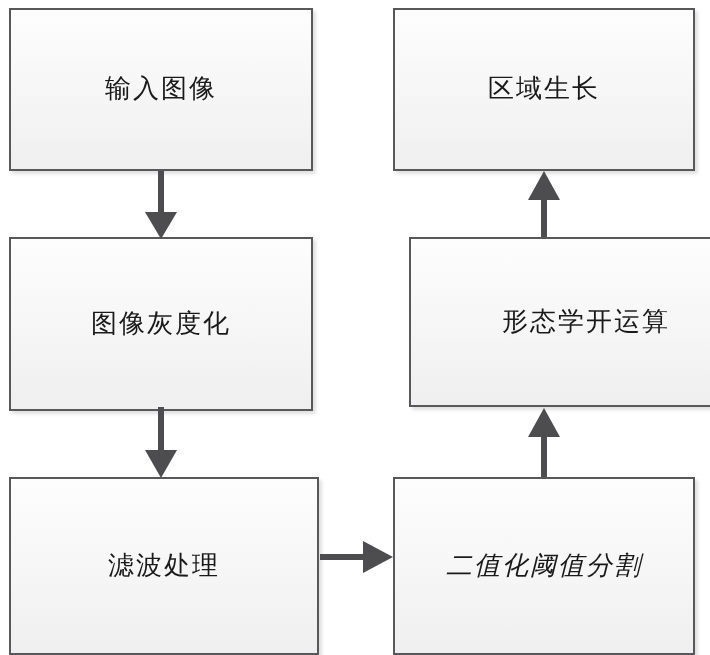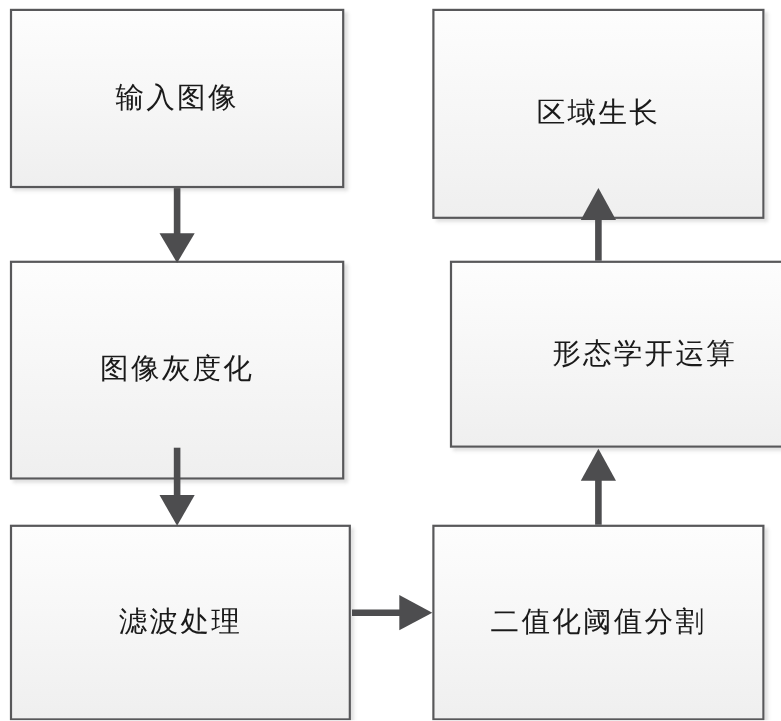--- a/index.html
+++ b/index.html
@@ -31,25 +31,25 @@
   .node .node-label {
     font-size: 26px;
     line-height: 1.1;
     color: #1a1a1a;
     letter-spacing: 2px;
     white-space: nowrap;
     font-weight: 400;
   }
   
   #node-input-image      { left: 9px;   top: 8px;   width: 304px; height: 163px; }
-  #node-region-growing   { left: 393px; top: 8px;   width: 302px; height: 191px; }
-  #node-grayscale        { left: 9px;   top: 237px; width: 304px; height: 199px; }
+  #node-region-growing   { left: 393px; top: 8px;   width: 302px; height: 163px; }
+  #node-grayscale        { left: 9px;   top: 237px; width: 304px; height: 174px; }
   #node-morph-open       { left: 393px; top: 237px; width: 354px; height: 170px; margin-left: 16px; }
   #node-filtering        { left: 9px;   top: 477px; width: 310px; height: 178px; }
-  #node-binary-threshold { left: 393px; top: 477px; width: 302px; height: 178px; }
+  #node-binary-threshold { left: 393px; top: 477px; width: 302px; height: 178px; font-style: italic; }
 
   
   #connectors {
     position: absolute;
     left: 0;
     top: 0;
     width: 710px;
     height: 655px;
     pointer-events: none;
   }

